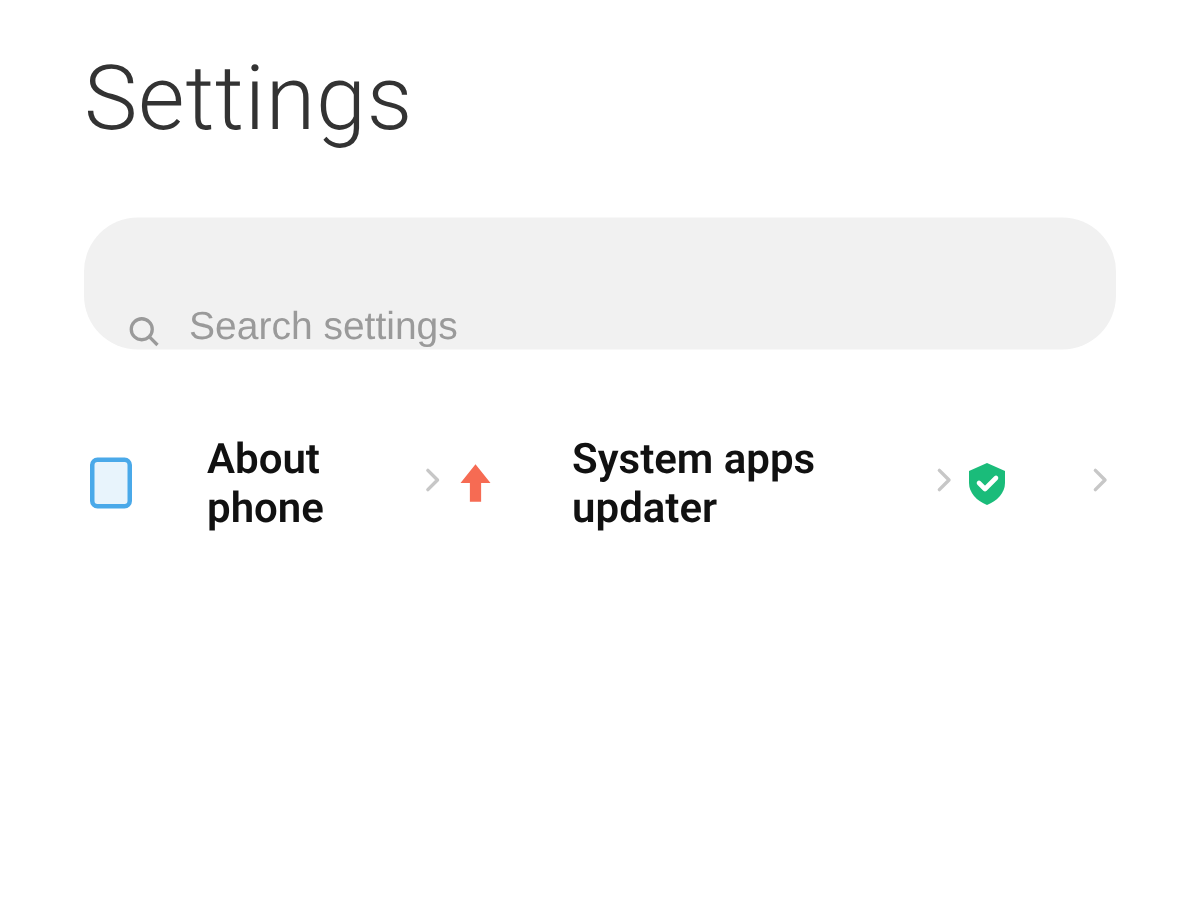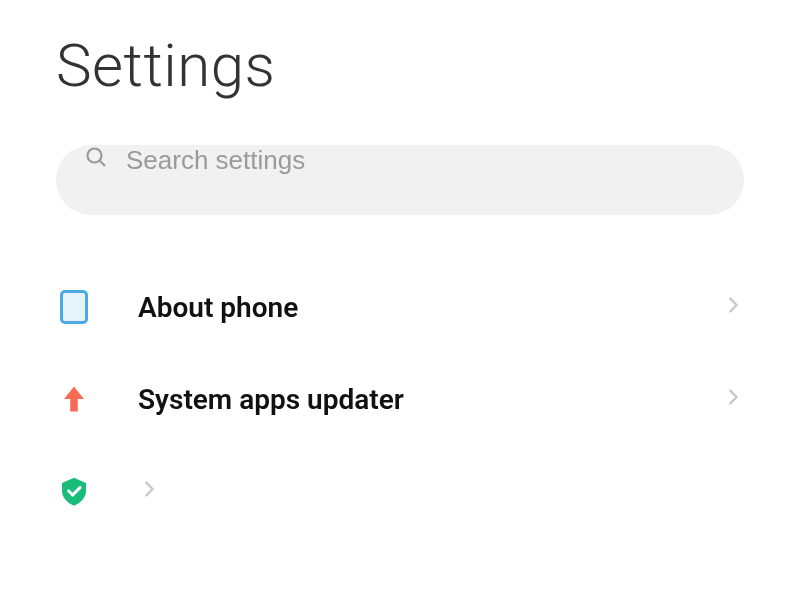--- a/index.html
+++ b/index.html
@@ -15,26 +15,26 @@
   }
   .page-title {
     font-size: 60px;
     font-weight: 300;
     color: #333;
     letter-spacing: 0.5px;
     margin-bottom: 44px;
   }
   .search-bar {
     display: flex;
-    align-items: flex-start;
+    align-items: flex-end;
     background: #f1f1f1;
     border-radius: 36px;
-    height: 70px;
+    height: 88px;
     padding: 0 28px;
-    margin-bottom: 46px;
+    margin-bottom: 28px;
   }
   .search-icon {
     width: 24px;
     height: 24px;
     margin-right: 18px;
     flex-shrink: 0;
     color: #9a9a9a;
   }
   .search-input {
     border: none;
@@ -44,21 +44,21 @@
     outline: none;
     width: 100%;
     font-weight: 300;
   }
   .search-input::placeholder {
     color: #9a9a9a;
     font-weight: 300;
   }
   .settings-list {
     display: flex;
-    flex-direction: column;
+    flex-direction: row;
   }
   .settings-item {
     display: flex;
     align-items: center;
     padding: 28px 0;
     cursor: pointer;
   }
   .item-icon-wrap {
     width: 36px;
     height: 36px;

